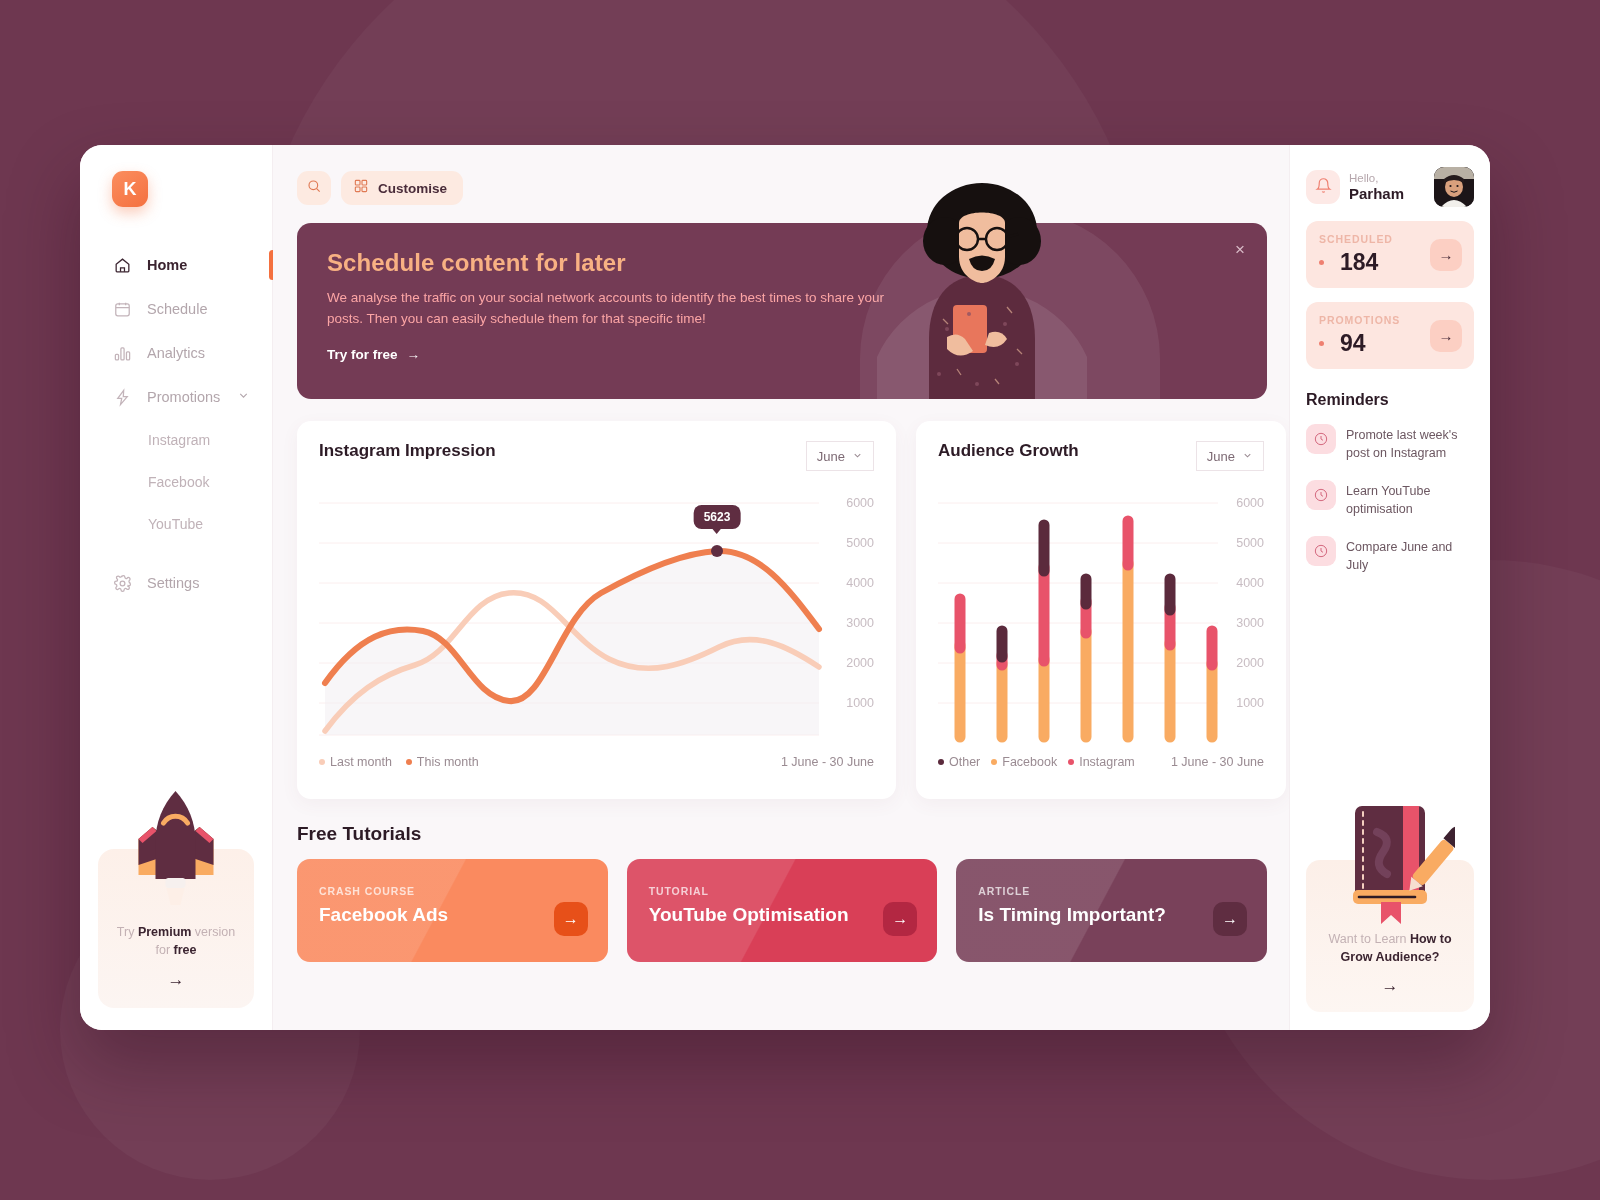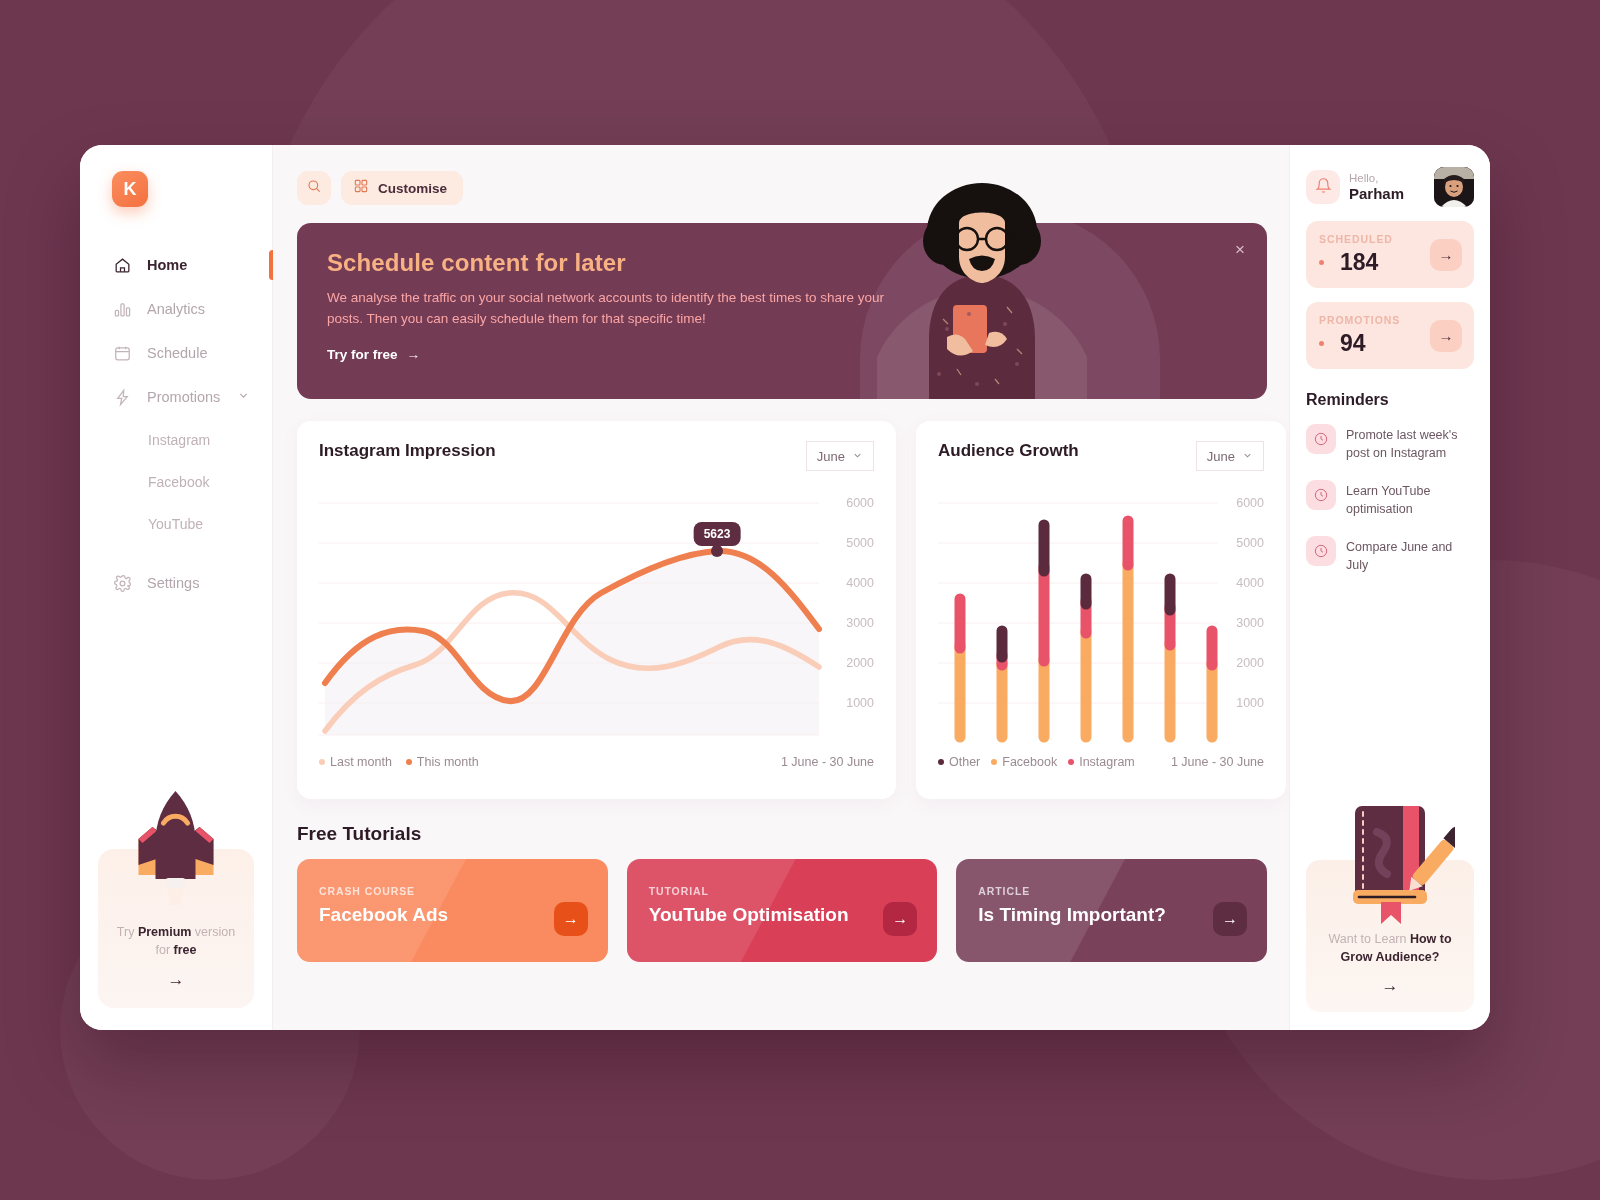--- a/index.html
+++ b/index.html
@@ -263,36 +263,36 @@
               <path d="M4 10.5 12 4l8 6.5V19a1 1 0 0 1-1 1H5a1 1 0 0 1-1-1z"></path>
               <path d="M9.5 20v-5h5v5"></path>
             </svg>
         </span>
         <span class="lbl">Home</span>
       </div>
 
       <div class="nav-item">
         <span class="ico">
           <svg viewBox="0 0 24 24" width="19" height="19">
+              <rect x="3.5" y="5" width="17" height="15" rx="2.5"></rect>
+              <path d="M3.5 9.5h17M8 3.5v3M16 3.5v3"></path>
+            </svg>
+        </span>
+        <span class="lbl">Schedule</span>
+      </div>
+
+      <div class="nav-item">
+        <span class="ico">
+          <svg viewBox="0 0 24 24" width="19" height="19">
               <rect x="3" y="13" width="4" height="7" rx="1.2"></rect>
               <rect x="10" y="5" width="4" height="15" rx="1.2"></rect>
               <rect x="17" y="10" width="4" height="10" rx="1.2"></rect>
             </svg>
         </span>
         <span class="lbl">Analytics</span>
-      </div>
-
-      <div class="nav-item">
-        <span class="ico">
-          <svg viewBox="0 0 24 24" width="19" height="19">
-              <rect x="3.5" y="5" width="17" height="15" rx="2.5"></rect>
-              <path d="M3.5 9.5h17M8 3.5v3M16 3.5v3"></path>
-            </svg>
-        </span>
-        <span class="lbl">Schedule</span>
       </div>
 
       <div class="nav-item parent">
         <span class="ico">
           <svg viewBox="0 0 24 24" width="19" height="19">
               <path d="M13.5 3 6 13h5l-1.5 8L18 11h-5z"></path>
             </svg>
         </span>
         <span class="lbl">Promotions</span>
         <span class="chev">
@@ -430,21 +430,21 @@
               <line x1="0" y1="138" x2="500" y2="138"></line>
               <line x1="0" y1="178" x2="500" y2="178"></line>
               <line x1="0" y1="218" x2="500" y2="218"></line>
               <line x1="0" y1="250" x2="500" y2="250"></line>
             </g>
             <path d="M6 198 C40 150 72 140 104 146 C140 153 152 212 190 216 C226 220 240 132 282 108 C318 88 360 68 398 66 C440 64 470 104 500 144 L500 250 L6 250 Z" fill="#f3eff2" opacity="0.55"></path>
             <path d="M6 246 C34 208 62 190 96 180 C136 168 148 112 190 108 C232 104 248 152 290 174 C330 194 368 178 400 162 C436 144 470 162 500 182" fill="none" stroke="#f9cdb8" stroke-width="5.5" stroke-linecap="round"></path>
             <path d="M6 198 C40 150 72 140 104 146 C140 153 152 212 190 216 C226 220 240 132 282 108 C318 88 360 68 398 66 C440 64 470 104 500 144" fill="none" stroke="#ef7f4f" stroke-width="6" stroke-linecap="round"></path>
             <circle cx="398" cy="66" r="6" fill="#5f2d41"></circle>
           </svg>
-          <div class="tip" style="left:398px; top:61px;">5623</div>
+          <div class="tip" style="left:398px; top:44px;">5623</div>
           <div class="ylab" style="top:18px;">6000</div>
           <div class="ylab" style="top:58px;">5000</div>
           <div class="ylab" style="top:98px;">4000</div>
           <div class="ylab" style="top:138px;">3000</div>
           <div class="ylab" style="top:178px;">2000</div>
           <div class="ylab" style="top:218px;">1000</div>
         </div>
 
         <div class="card-foot">
           <div class="legend">

